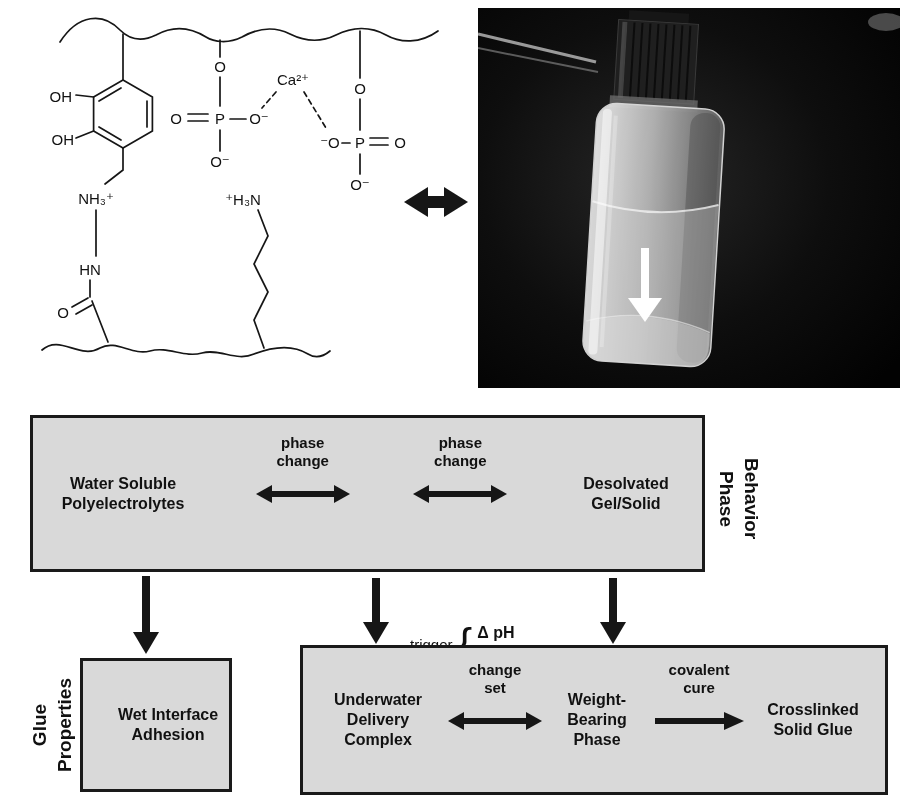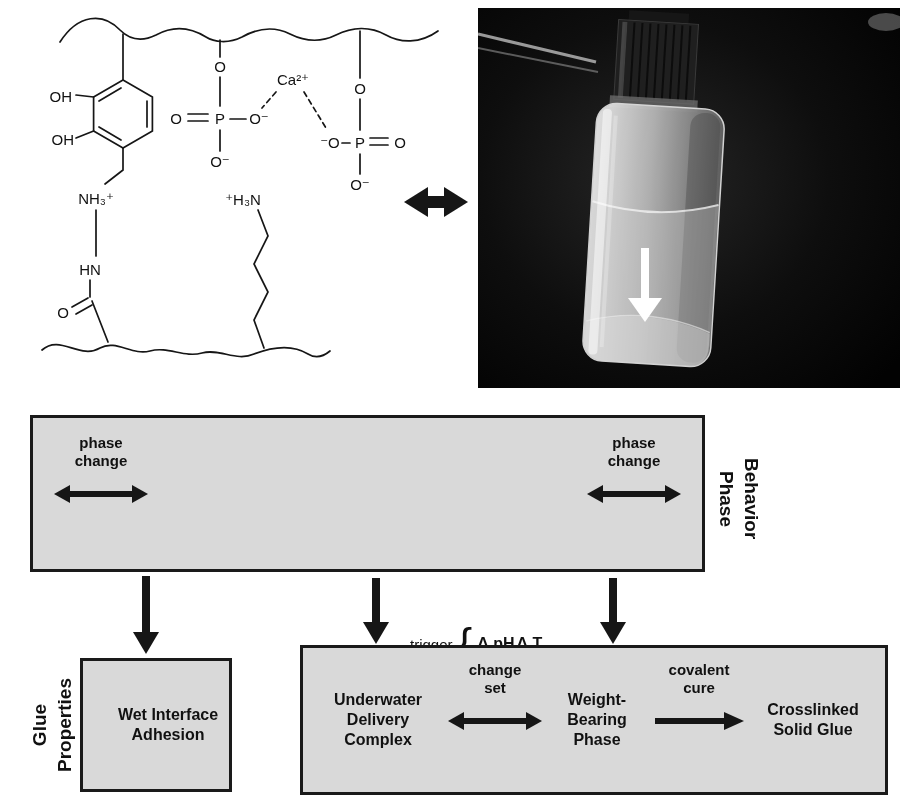--- a/index.html
+++ b/index.html
@@ -56,21 +56,21 @@
   .vlabel-left{
     position:absolute; left:-28px; top:700px; width:160px; height:50px;
     transform:rotate(-90deg); white-space:pre-line; text-align:center;
     font-weight:bold; font-size:19px; line-height:25px;
   }
 
   
   .trigger{position:absolute; left:410px; top:616px; height:56px;
            display:flex; align-items:center; gap:5px; font-size:15px;}
   .trigger .brace{font-size:44px; font-weight:400; line-height:50px;}
-  .trigger .conds{display:flex; flex-direction:row; justify-content:center; gap:2px;
+  .trigger .conds{display:flex; flex-direction:column; justify-content:center; gap:2px;
                   font-size:16px; font-weight:600; line-height:20px;}
 </style>
 </head>
 <body>
 
 <div class="stage">
 
   <svg class="chem" viewBox="0 0 444 398" aria-hidden="true">
     <g class="bond">
       <path d="M52,38 C70,10 95,8 112,26 C122,36 134,38 148,31 C166,21 182,23 198,33 C206,38 220,40 234,33 C250,24 266,22 282,30 C296,37 312,39 328,31 C344,23 362,22 378,31 C392,39 412,40 430,27"></path>
@@ -183,40 +183,42 @@
       <rect x="118" y="104" width="9" height="246" rx="4" fill="#ffffff" opacity="0.5"></rect>
       <rect x="129" y="110" width="4" height="232" fill="#ffffff" opacity="0.25"></rect>
     </g>
     <g>
       <rect x="163" y="240" width="8" height="52" fill="#fff"></rect>
       <polygon points="167,314 150,290 184,290" fill="#fff"></polygon>
     </g>
   </svg>
 
   <div class="box box1">
+    <div class="node" style="width:140px">Water Soluble Polyelectrolytes</div>
 
     <div class="transition">
       <div class="tlabel" style="width:70px">phase change</div>
       <svg class="arw" width="96" height="22" viewBox="0 0 96 22">
         <polygon points="1,11 17,2 17,20"></polygon>
           <rect x="15" y="8" width="66" height="6"></rect>
           <polygon points="95,11 79,2 79,20"></polygon>
       </svg>
     </div>
 
 
     <div class="transition">
       <div class="tlabel" style="width:70px">phase change</div>
       <svg class="arw" width="96" height="22" viewBox="0 0 96 22">
         <polygon points="1,11 17,2 17,20"></polygon>
           <rect x="15" y="8" width="66" height="6"></rect>
           <polygon points="95,11 79,2 79,20"></polygon>
       </svg>
     </div>
 
+    <div class="node" style="width:112px">Desolvated Gel/Solid</div>
   </div>
 
   <div class="vlabel-right">Phase
 Behavior</div>
 
   <svg class="downarrow arw" style="left:130px; top:576px;" width="31" height="78" viewBox="0 0 31 78">
     <rect x="12" y="0" width="8" height="58"></rect>
       <polygon points="16,78 3,56 29,56"></polygon>
   </svg>
   <svg class="downarrow arw" style="left:360px; top:578px;" width="31" height="66" viewBox="0 0 31 66">

